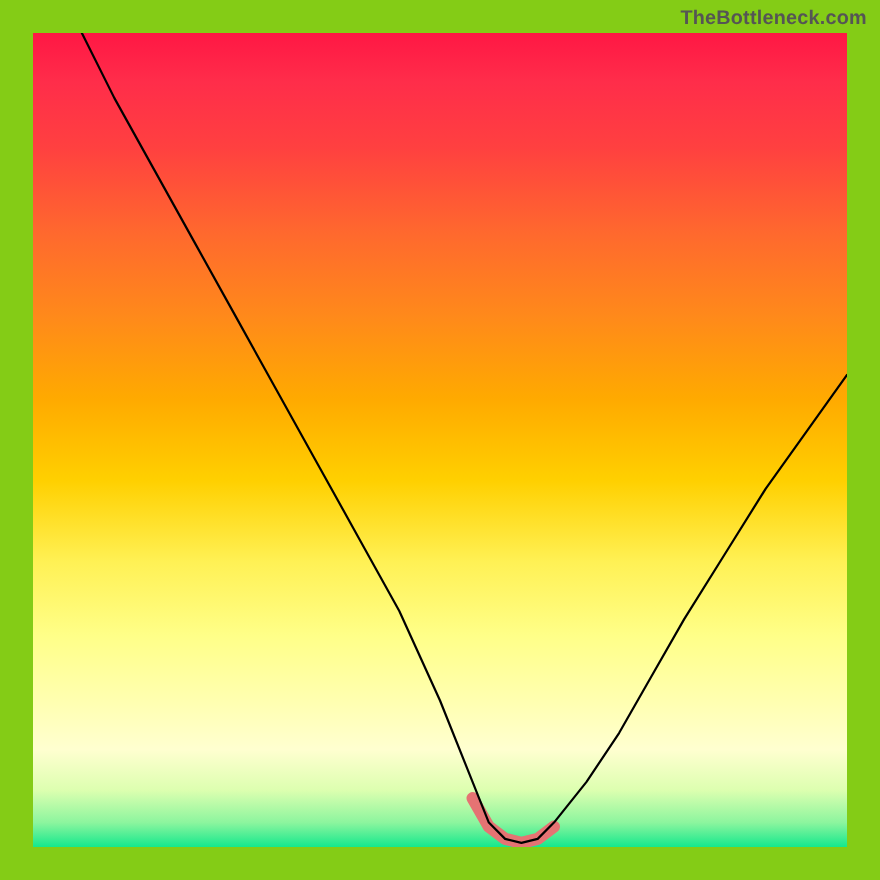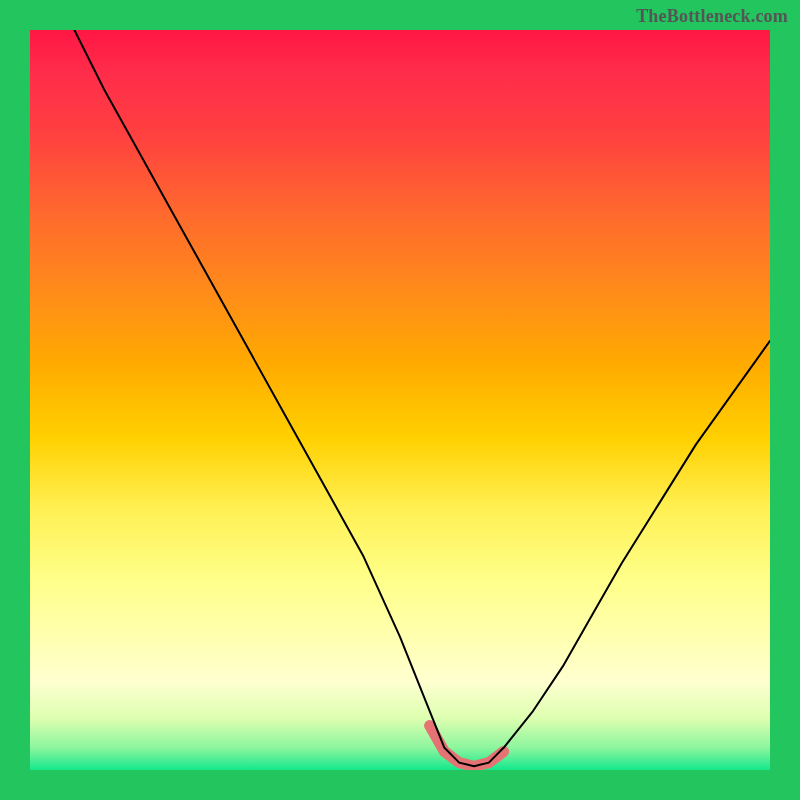--- a/index.html
+++ b/index.html
@@ -7,22 +7,21 @@
     padding: 0;
     width: 800px;
     height: 800px;
     overflow: hidden;
     font-family: Arial, Helvetica, sans-serif;
   }
   .stage {
     position: relative;
     width: 800px;
     height: 800px;
-    background: #22c55e;
-    font-family: Liberation Serif, serif;
+    background: #84cc16;
   }
   .plot-area {
     position: absolute;
     left: 30px;
     top: 30px;
     width: 740px;
     height: 740px;
     overflow: hidden;
   }
   .gradient-bg {

